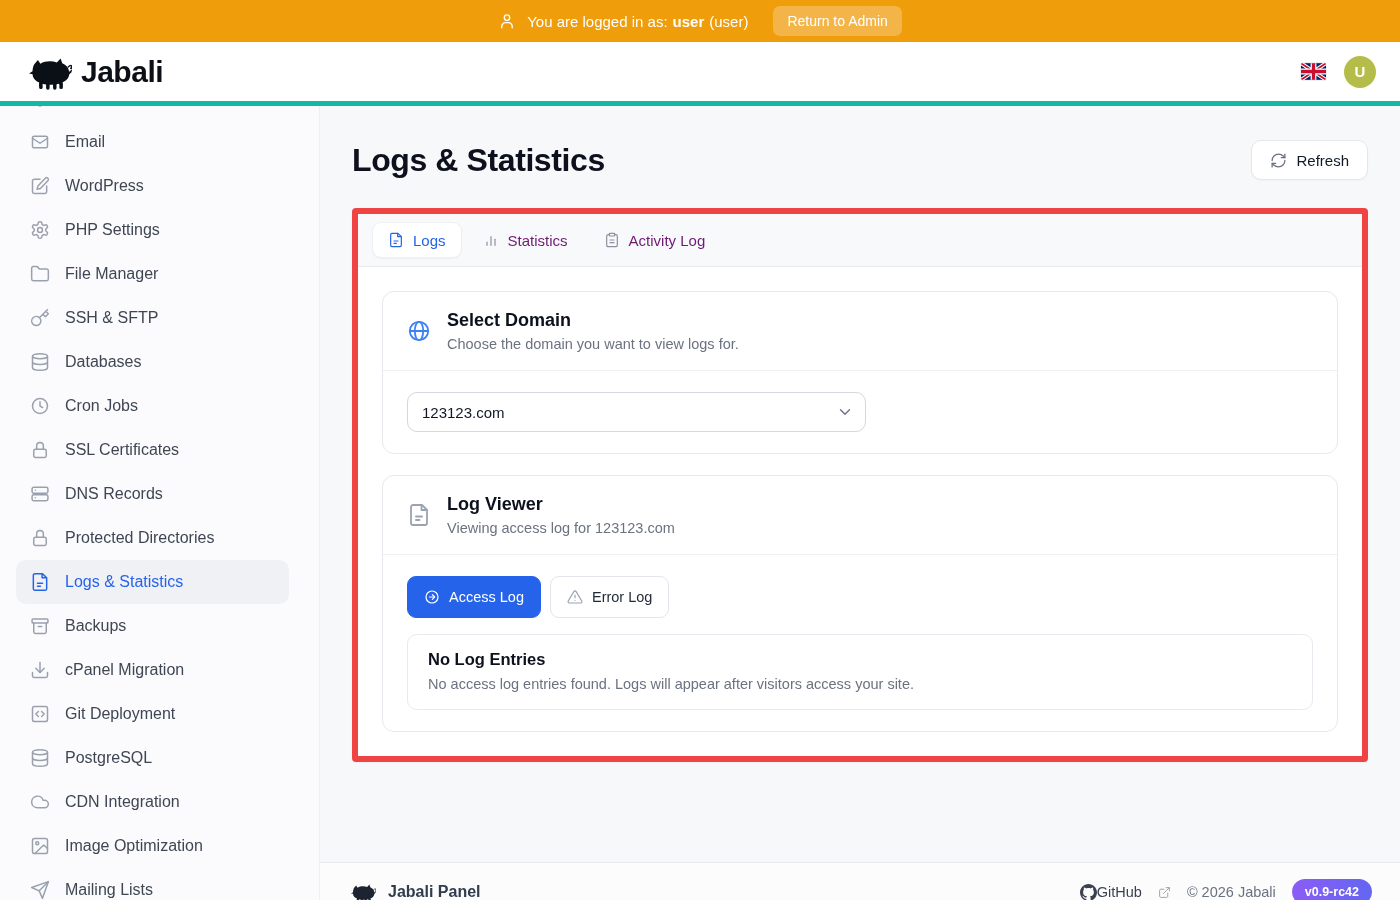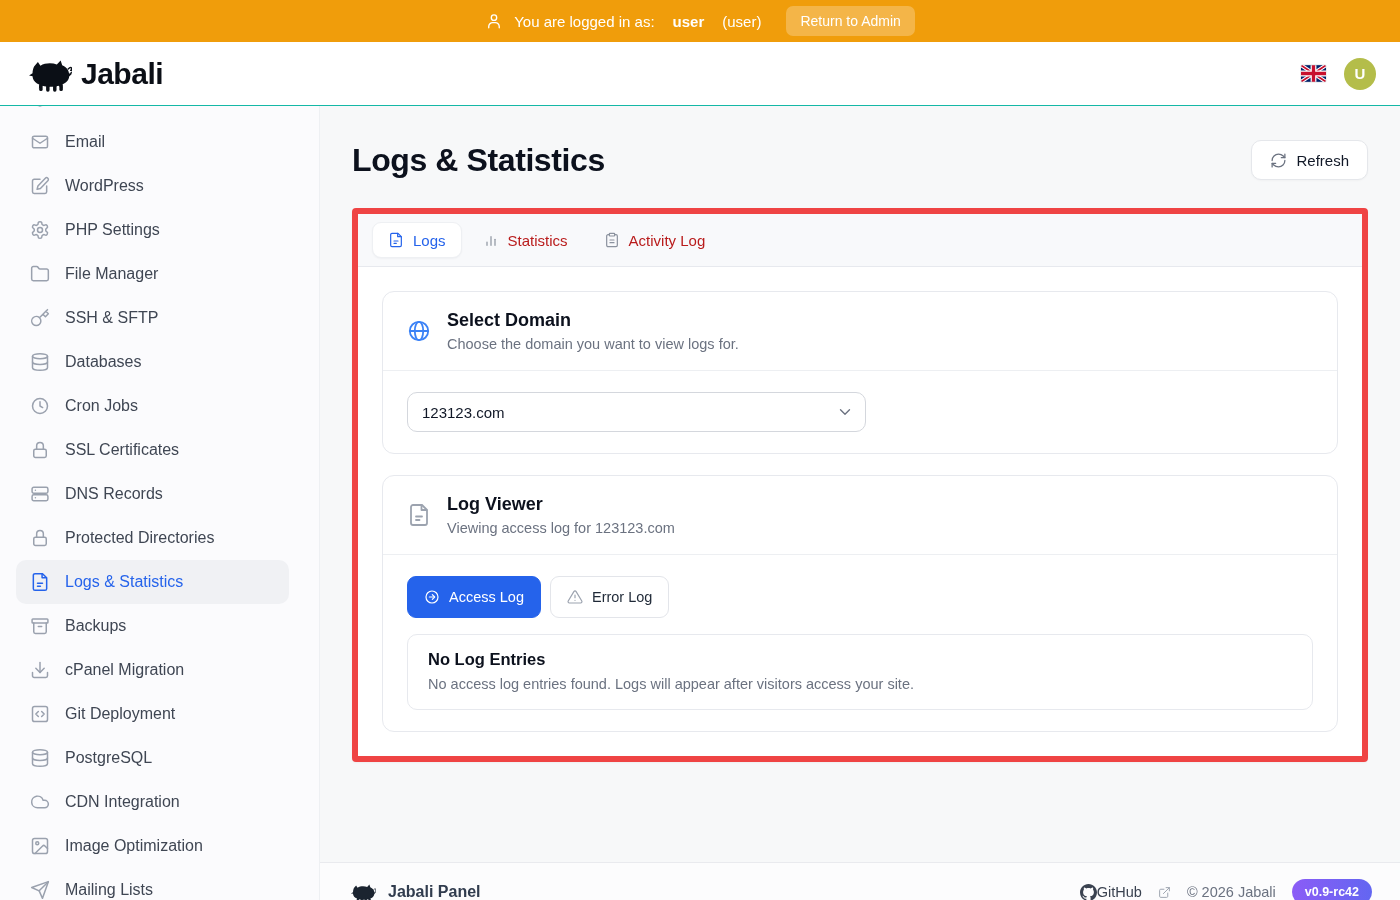--- a/index.html
+++ b/index.html
@@ -24,30 +24,30 @@
   .i20{width:20px;height:20px;}
   .i24{width:24px;height:24px;}
 
   
   .banner{
     height:42px;background:var(--banner-bg,#f09d0b);color:#fff;
     display:flex;align-items:center;justify-content:center;gap:11px;
     font-size:15px;
   }
   .banner .icon{color:#fff;}
-  .banner-text{display:flex;gap:18px;align-items:baseline;}
+  .banner-text{display:flex;gap:5px;align-items:baseline;}
   .banner-text b{font-weight:700;}
   .banner-btn{
     margin-left:14px;background:rgba(255,255,255,.25);color:#fff;border:none;
     font:inherit;font-size:14px;padding:7px 14px;border-radius:7px;cursor:pointer;
   }
 
   
   .header{
-    height:64px;background:#fff;border-bottom:1px solid #14b8a6;
+    height:64px;background:#fff;border-bottom:5px solid #14b8a6;
     display:flex;align-items:center;padding:0 24px;
   }
   .brand{display:flex;align-items:center;gap:9px;cursor:pointer;}
   .boar{color:#0b0f16;display:inline-flex;}
   .boar-lg{width:48px;height:36px;}
   .boar-sm{width:28px;height:21px;color:#1b2430;}
   .brand-name{font-size:30px;font-weight:800;letter-spacing:-.5px;color:#0b0f16;}
   .header-right{margin-left:auto;display:flex;align-items:center;gap:18px;}
   .flag{width:25px;height:17px;border-radius:2px;overflow:hidden;display:inline-flex;box-shadow:0 0 0 1px rgba(0,0,0,.06);cursor:pointer;}
   .flag svg{width:100%;height:100%;}
@@ -88,21 +88,21 @@
   .card-outer{
     margin-top:28px;background:#fff;border:6px solid #ef4444;border-radius:4px;
     box-shadow:0 1px 2px rgba(16,24,40,.04);overflow:hidden;
   }
   .tabstrip{
     display:flex;align-items:center;gap:6px;padding:8px 14px;background:#f8f9fb;
     border-bottom:1px solid #e7e9ee;
   }
   .tab{
     display:flex;align-items:center;gap:9px;padding:0 15px;height:36px;border-radius:9px;
-    font-size:15px;color:#b91c1c;cursor:pointer;
+    font-size:15px;color:#701a75;cursor:pointer;
   }
   .tab .icon{color:#8b929e;}
   .tab.active{background:#fff;color:var(--accent-blue,#2563eb);border:1px solid #eef0f3;box-shadow:0 1px 2px rgba(16,24,40,.04);}
   .tab.active .icon{color:var(--accent-blue,#2563eb);}
 
   .card-body{padding:24px;display:flex;flex-direction:column;gap:21px;}
   .subcard{border:1px solid #e7e9ee;border-radius:12px;background:#fff;}
   .subcard-head{display:flex;align-items:center;gap:16px;padding:18px 24px;border-bottom:1px solid #edeff2;}
   .subcard-head .icon.blue{color:#3b82f6;}
   .subcard-head .icon.gray{color:#9ca3af;}

